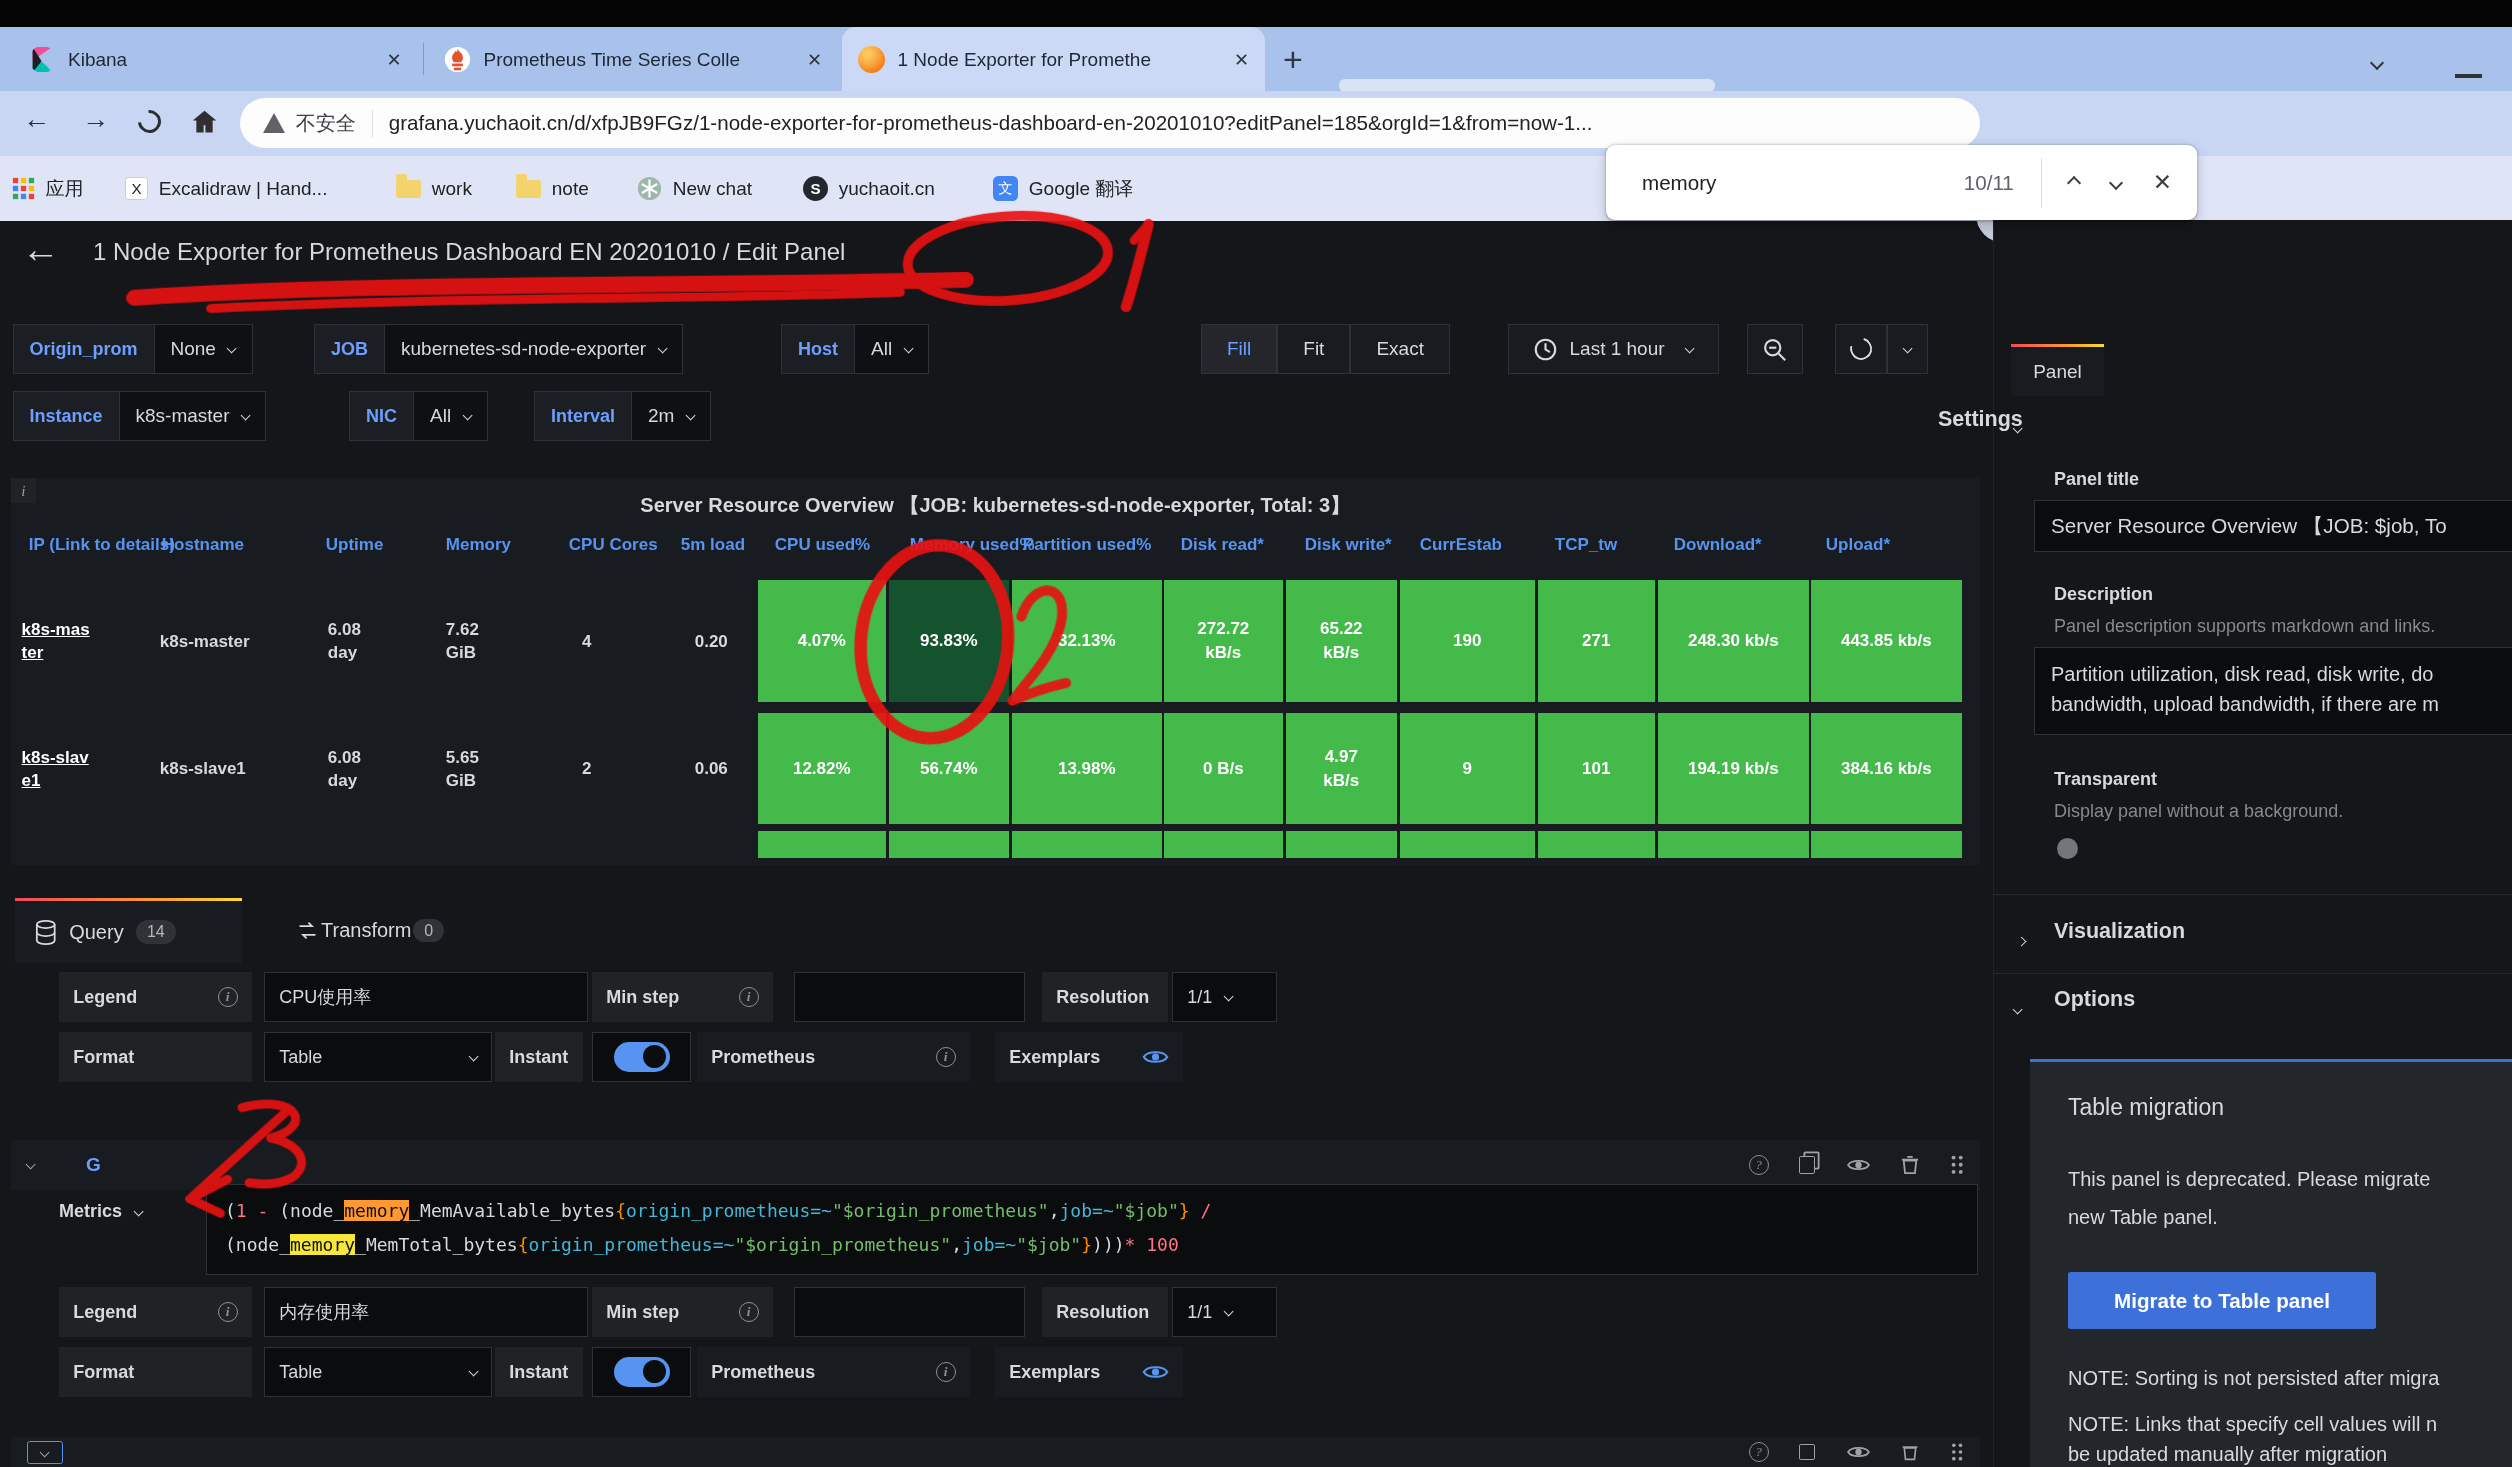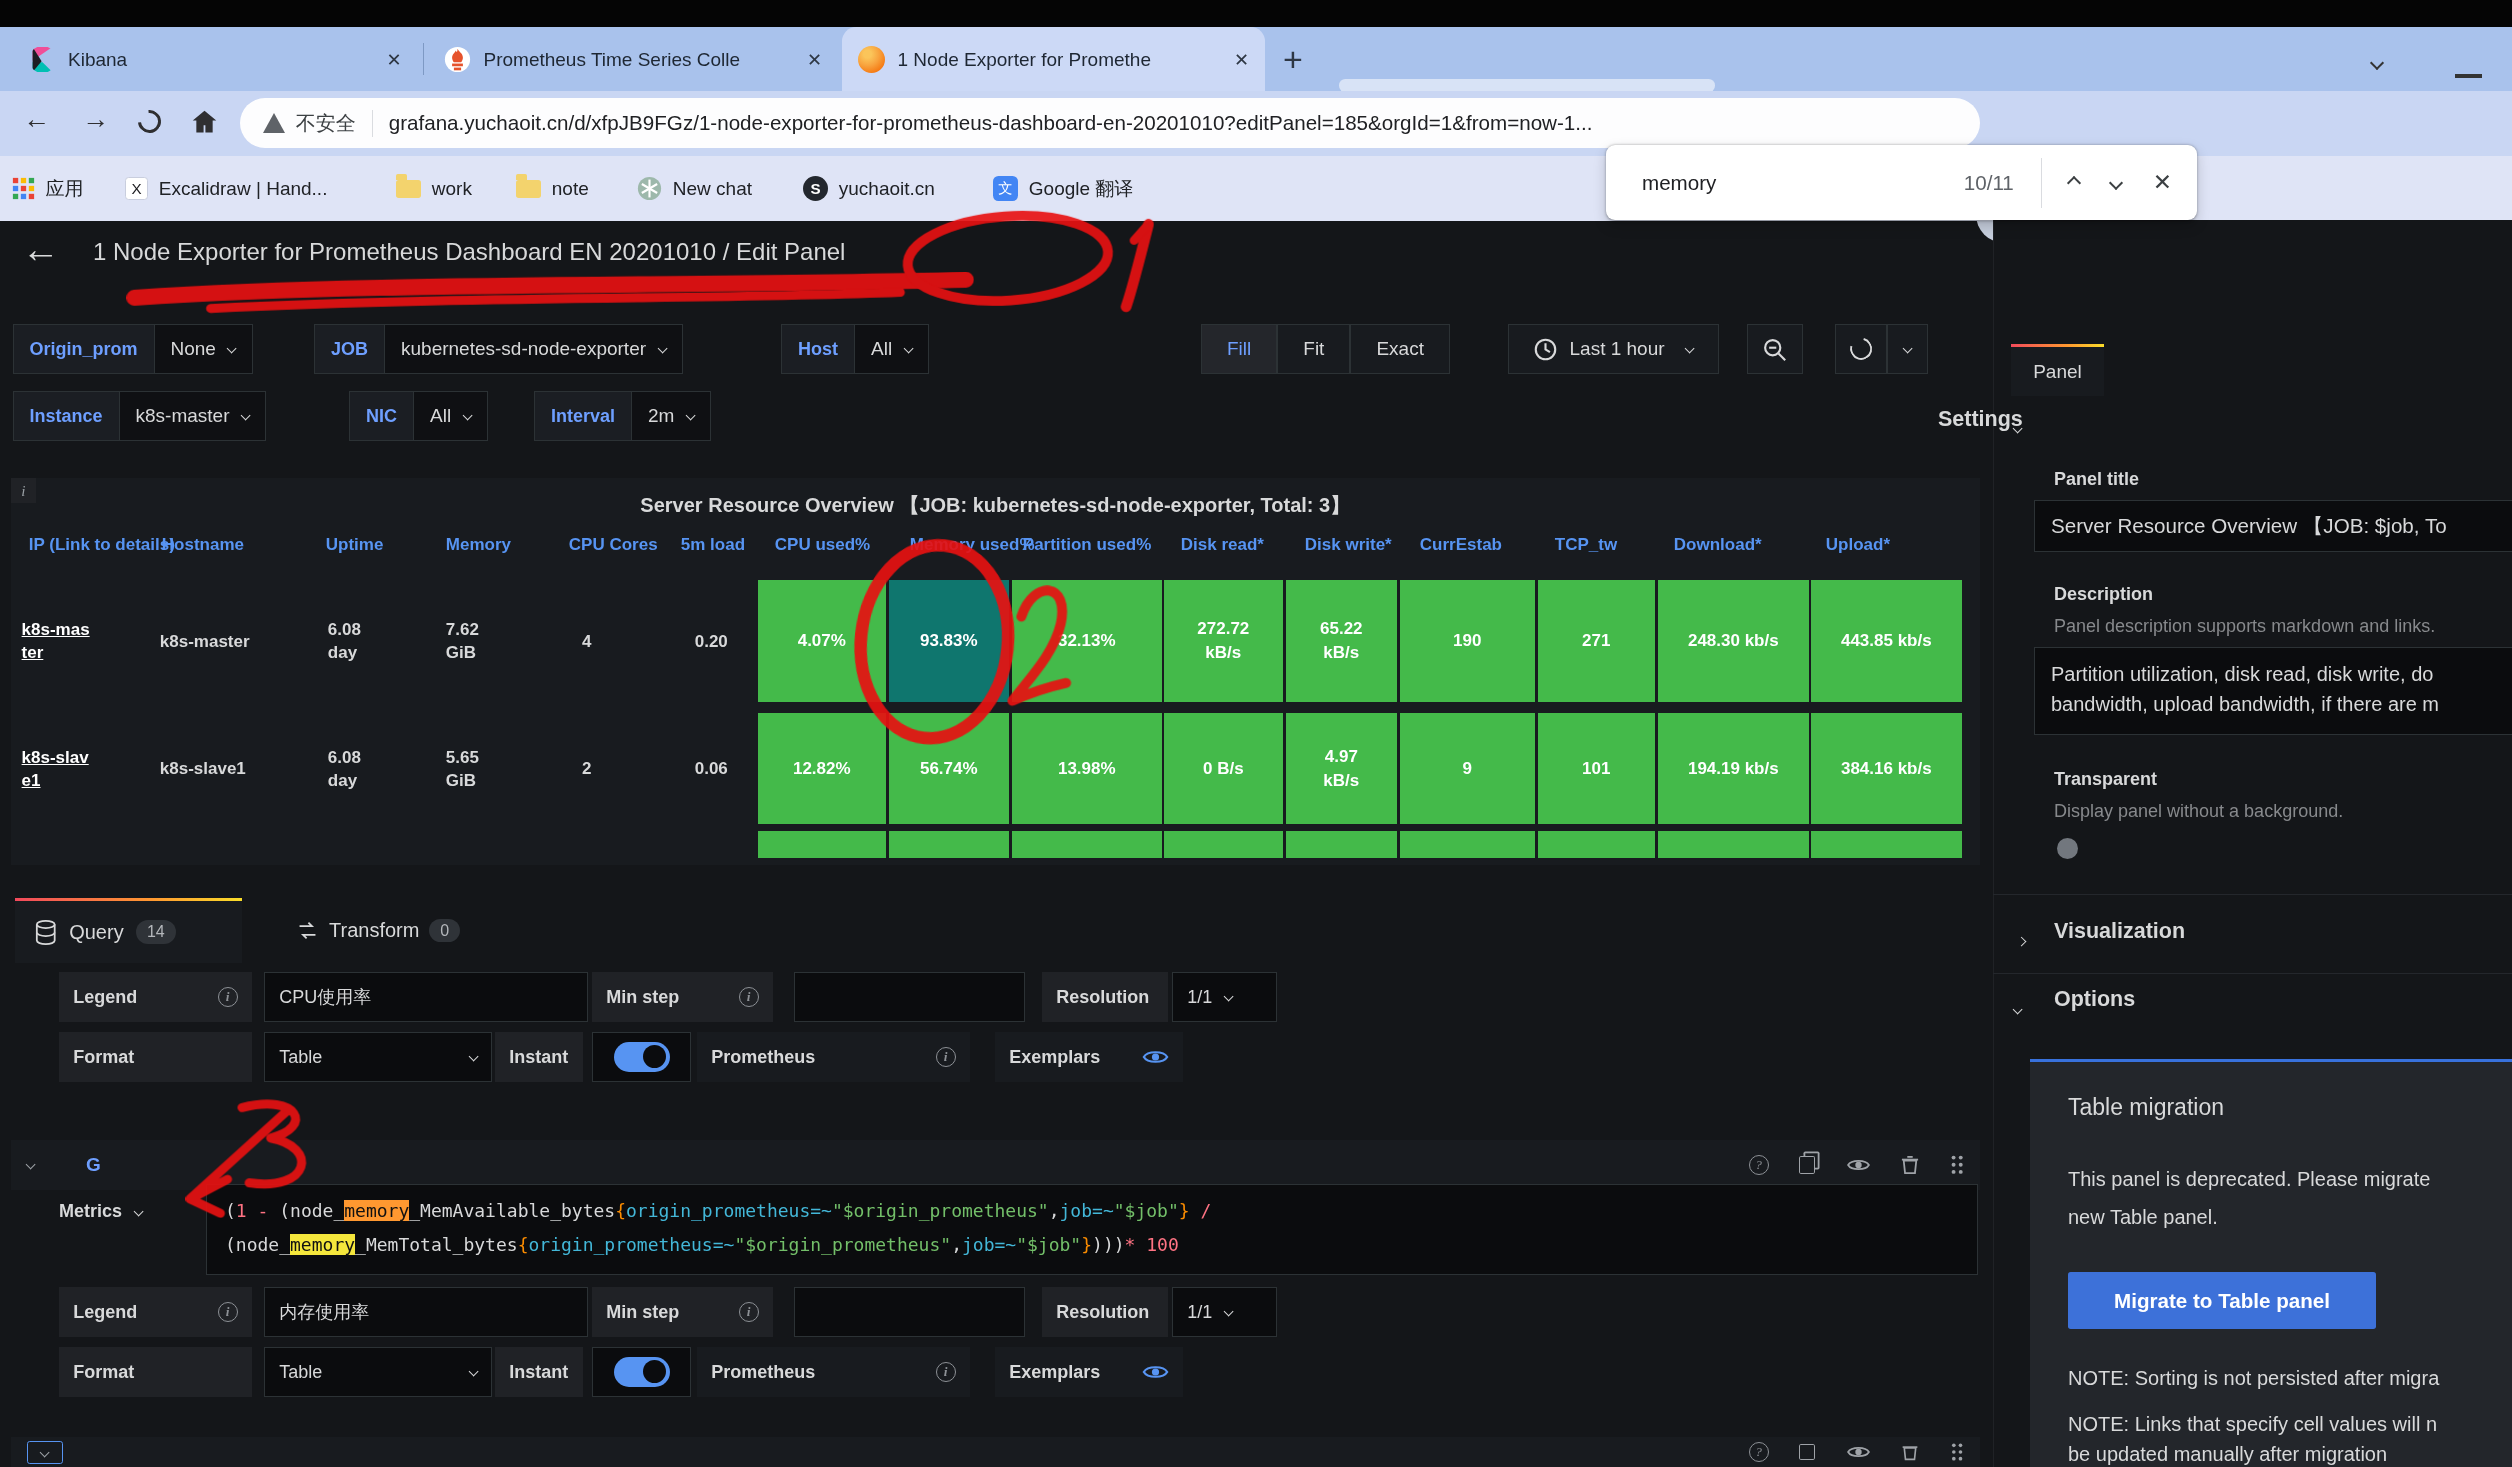--- a/index.html
+++ b/index.html
@@ -44,21 +44,21 @@
 .gfbtn{background:#181b1f;border:0.9px solid #43484e;color:#d8d9da;display:flex;align-items:center;justify-content:center;font-size:20px}
 .vl{background:#1b1e23;border:0.9px solid #2c3235;height:50px;display:flex;align-items:center;padding:0 16px;color:#6e9fff;font-size:18px;font-weight:700;white-space:nowrap}
 .vv{background:#0f1013;border:0.9px solid #2c3235;border-left:none;height:50px;display:flex;align-items:center;gap:12.5px;padding:0 16px;color:#d8d9da;font-size:19px;white-space:nowrap}
 .vgroup{position:absolute;display:flex}
 .seg{height:50px;border:0.9px solid #2c3235;background:#181b1f;color:#d8d9da;font-size:19px;display:flex;align-items:center;padding:0 25px}
 .seg.on{background:#24262b;color:#6e9fff}
 #tablepanel{left:10.8px;top:478px;width:1969px;height:387px;background:#181b1f}
 .th{position:absolute;top:57px;color:#5794f2;font-size:17px;font-weight:700;white-space:nowrap}
 .tcell{position:absolute;display:flex;align-items:center;color:#d8d9da;font-size:17px;font-weight:600;line-height:23px}
 .ccell{position:absolute;display:flex;align-items:center;justify-content:center;text-align:center;color:#fff;font-size:17px;font-weight:700;line-height:24px;background:#44ba4a}
-.ccell.red{background:#0f766e}
+.ccell.red{background:#14532d}
 .iplink{color:#fff;text-decoration:underline;word-break:break-all}
 .qtabtxt{color:#d8d9da;font-size:20px}
 .badge{background:#2f3338;border-radius:12.5px;padding:2.7px 10.8px;color:#b4b7bb;font-size:16px}
 .qlabel{position:absolute;background:#202226;height:50px;display:flex;align-items:center;gap:9px;padding:0 14.3px;color:#d8d9da;font-size:18px;font-weight:600}
 .qinput{position:absolute;background:#0b0c0e;border:0.9px solid #2c3235;height:50px;display:flex;align-items:center;padding:0 14.3px;color:#d8d9da;font-size:18px}
 .icirc{width:20px;height:20px;border:0.9px solid #8d9196;border-radius:50%;color:#8d9196;font-size:13.4px;display:inline-flex;align-items:center;justify-content:center;font-style:italic;font-family:"Liberation Serif",serif;flex:none}
 .toggleon{width:56px;height:30.5px;border-radius:15.2px;background:#5794f2;position:relative}
 .toggleon::after{content:"";position:absolute;right:3.6px;top:3.6px;width:23px;height:23px;border-radius:50%;background:#0b0c0e}
 .toggleoff{width:52px;height:27px;border-radius:13.4px;background:#3e434a;position:relative}
 .toggleoff::after{content:"";position:absolute;left:2.7px;top:2.7px;width:21.5px;height:21.5px;border-radius:50%;background:#72777e}
@@ -378,21 +378,21 @@
   
   <div class="ab flex" style="left:15.2px;top:898px;width:227px;height:65px;background:#181b1f;border-top:3.6px solid;border-image:linear-gradient(90deg,#f2495c,#ff9830 60%,#fade2a) 1;gap:12.5px;padding:0 20px">
     <svg width="21.5" height="25" viewBox="0 0 24 28">
         <ellipse cx="12" cy="5" rx="10" ry="4" fill="none" stroke="#d8d9da" stroke-width="2"></ellipse>
         <path d="M2 5v18c0 2.2 4.5 4 10 4s10-1.8 10-4V5" fill="none" stroke="#d8d9da" stroke-width="2"></path>
         <path d="M2 14c0 2.2 4.5 4 10 4s10-1.8 10-4" fill="none" stroke="#d8d9da" stroke-width="2"></path>
       </svg>
     <span class="qtabtxt">Query</span>
     <span class="badge">14</span>
   </div>
-  <div class="ab flex" style="left:296px;top:898px;height:65px;gap:10px">
+  <div class="ab flex" style="left:296px;top:898px;height:65px;gap:2px">
     <svg width="23" height="23" viewBox="0 0 26 26">
         <g stroke="#d8d9da" stroke-width="2" fill="none">
           <path d="M4 8h14l-4-4M22 18H8l4 4"></path>
         </g>
       </svg>
     <span class="qtabtxt">Transform</span>
     <span class="badge">0</span>
   </div>
 
   

